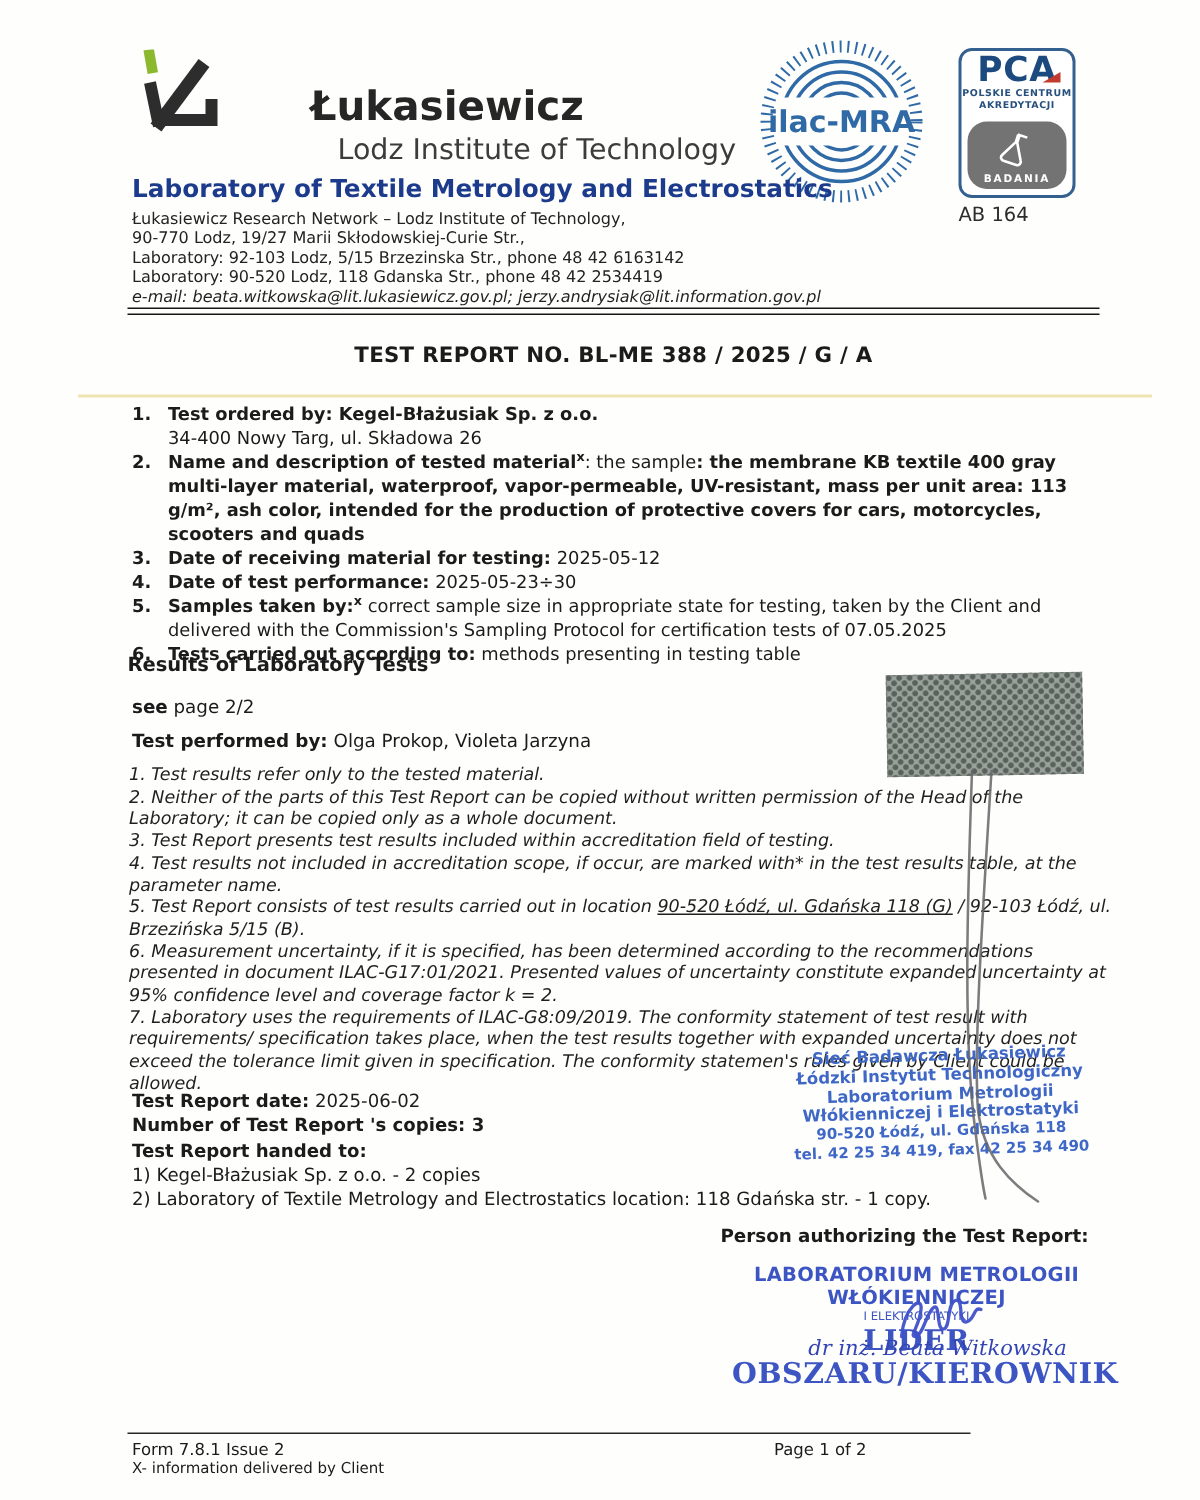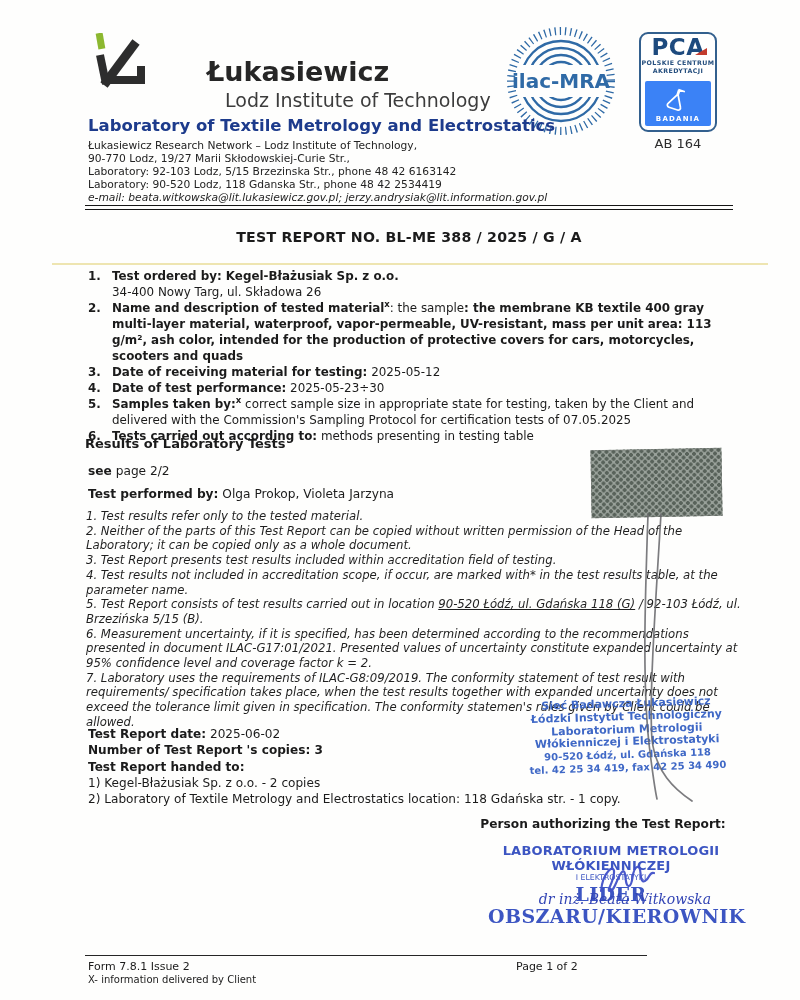--- a/index.html
+++ b/index.html
@@ -14,25 +14,25 @@
   .brand-sub { position:absolute; left:225px; top:89px; font-size:19px; color:#3c3c3c; }
   .ilac { position:absolute; left:506px; top:26px; width:110px; height:110px; }
   .pca { position:absolute; left:639px; top:32px; width:78px; height:100px; border:2px solid #33608e;
          border-radius:9px; background:#fff; box-sizing:border-box; text-align:center; }
   .pca-acronym { position:relative; display:inline-block; font-size:23px; font-weight:bold; color:#1d4a7e;
                  line-height:24px; margin-top:1px; letter-spacing:0.5px; }
   .pca-acronym::after { content:""; position:absolute; right:-2px; bottom:4px; width:0; height:0;
                  border-left:12px solid transparent; border-bottom:7px solid #c23b2e; }
   .pca-center { font-size:6.3px; font-weight:bold; color:#27507f; letter-spacing:0.4px; line-height:7.6px;
                 text-transform:uppercase; }
-  .pca-panel { position:absolute; left:4px; right:4px; bottom:4px; top:47px; background:#3b82f6; border-radius:2px; }
+  .pca-panel { position:absolute; left:4px; right:4px; bottom:4px; top:47px; background:#737373; border-radius:13px; }
   .pca-flask { position:absolute; left:50%; top:5px; transform:translateX(-50%); }
   .pca-badania { position:absolute; bottom:3px; width:100%; font-size:7px; font-weight:bold; color:#ffffff;
                  letter-spacing:1.2px; }
-  .pca-ab { position:absolute; left:639px; top:136px; width:78px; text-align:center; font-size:13px; color:#2c2c2c; }
+  .pca-ab { position:absolute; left:639px; top:136px; width:78px; font-size:13px; color:#2c2c2c; }
   .lab-name { position:absolute; left:88px; top:116px; font-size:16.5px; font-weight:bold; color:#1d3b8c; }
   .addr { position:absolute; left:88px; top:139px; font-size:10.7px; line-height:13px; color:#232323; }
   .addr .email { font-style:italic; }
   .divider { position:absolute; left:85px; top:205px; width:648px; height:3px;
              border-top:1.6px solid #151515; border-bottom:1.6px solid #151515; }
   
   .title { position:absolute; left:85px; top:229px; width:648px; text-align:center;
            font-size:14.2px; font-weight:bold; letter-spacing:0.2px; }
   .scanline { position:absolute; left:52px; top:263px; width:716px; height:2px; background:#eadf9e; opacity:0.8; }
   .list { position:absolute; left:88px; top:268px; width:650px; font-size:11.9px; line-height:16px; }

